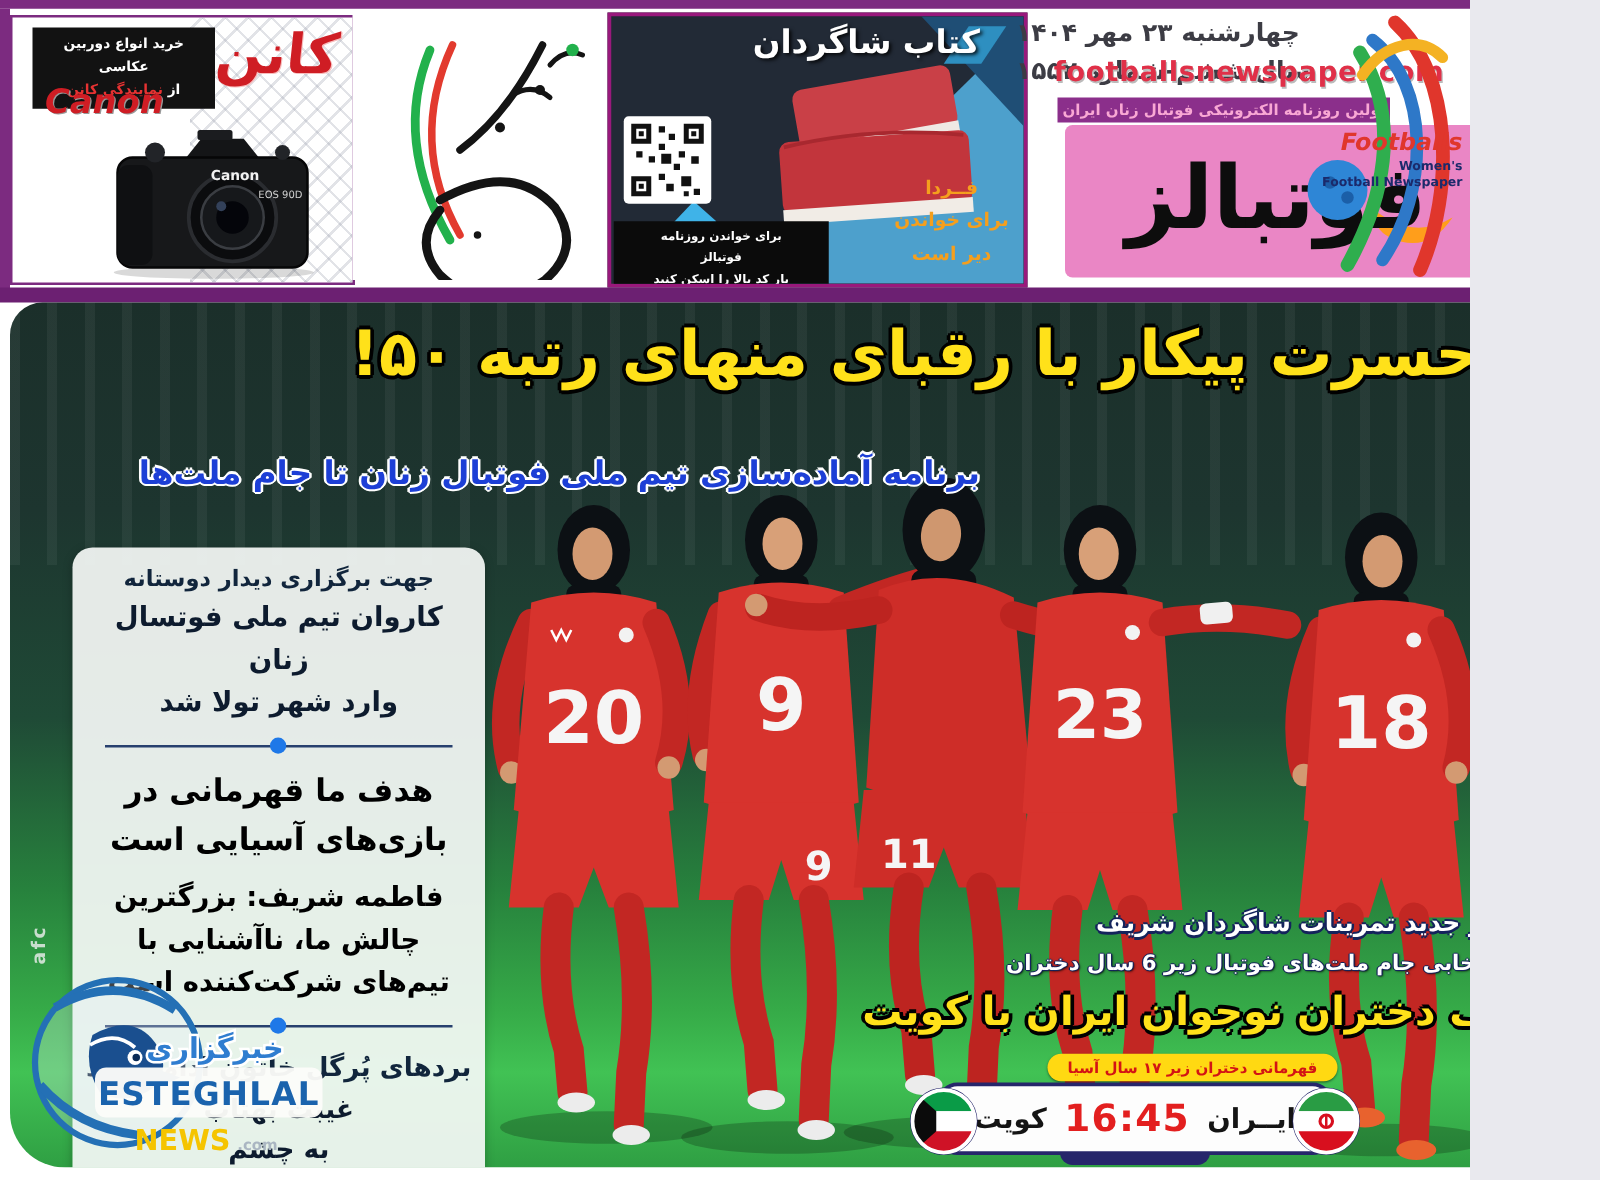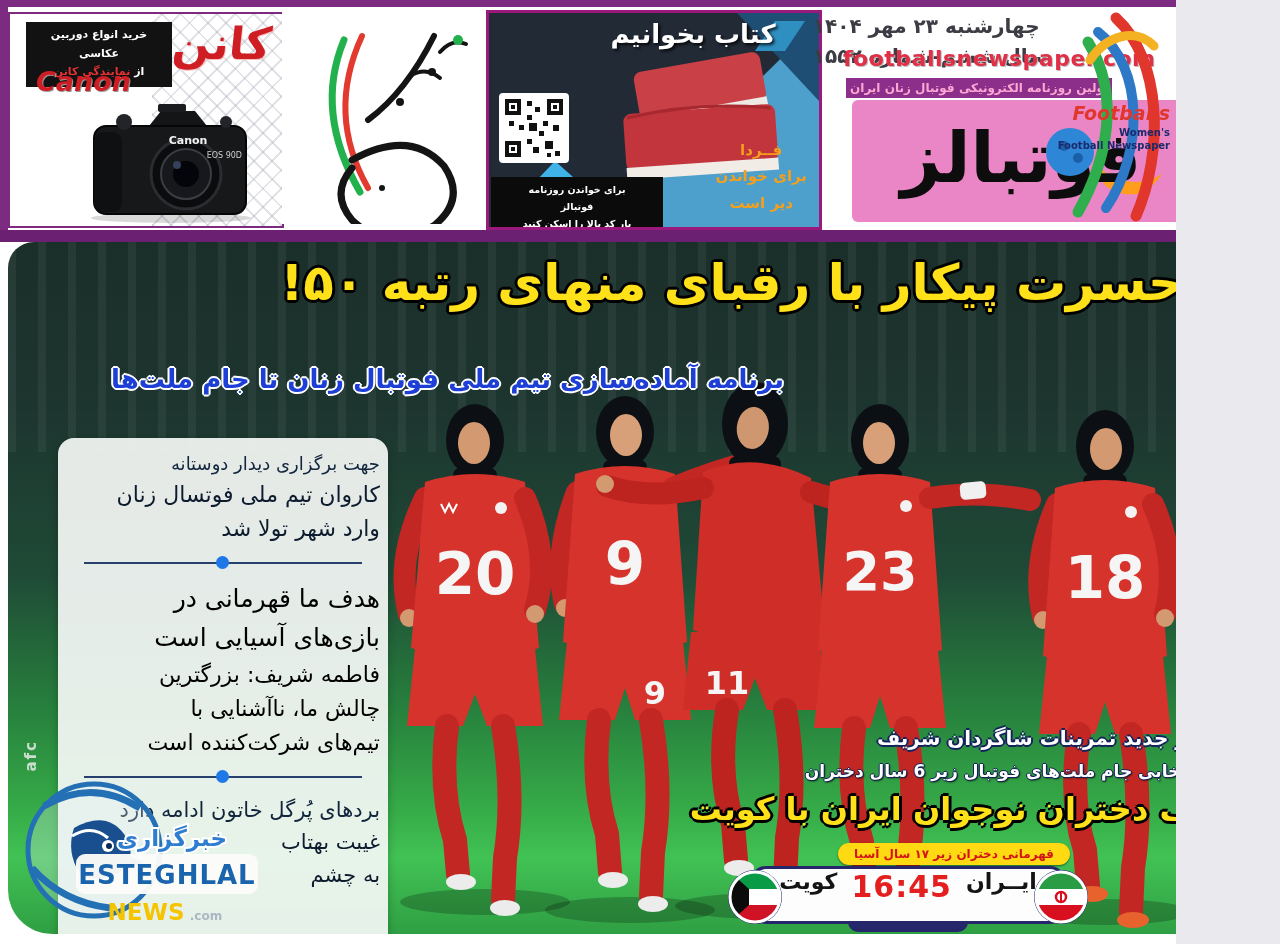--- a/index.html
+++ b/index.html
@@ -64,21 +64,21 @@
      text-shadow:3px 0 0 #000,-3px 0 0 #000,0 3px 0 #000,0 -3px 0 #000,
                  2px 2px 0 #000,-2px 2px 0 #000,2px -2px 0 #000,-2px -2px 0 #000;}
   .subhead{top:122px;left:34px;width:742px;text-align:right;white-space:nowrap;
      font-size:26px;font-weight:800;color:#1d3fd6;
      text-shadow:2px 0 0 #fff,-2px 0 0 #fff,0 2px 0 #fff,0 -2px 0 #fff,
                  1px 1px 0 #fff,-1px 1px 0 #fff,1px -1px 0 #fff,-1px -1px 0 #fff;}
 
   
   .sidebar{left:50px;top:196px;width:330px;min-height:470px;background:rgba(244,247,245,.93);
      border-radius:16px;box-shadow:0 2px 8px rgba(0,0,0,.25);padding:12px 8px 96px;box-sizing:border-box;}
-  .sb-line{direction:rtl;font-weight:400;font-size:22px;color:#0d1b2e;line-height:1.55;}
+  .sb-line{direction:rtl;text-align:center;font-weight:700;font-size:22px;color:#0d1b2e;line-height:1.55;}
   .sb1 .first{font-size:18px;color:#11253c;}
   .sb2 .sb-line{font-size:25px;color:#000;}
   .sb3 .sb-line{font-size:22px;color:#000;}
   .sb4 .first{font-size:18px;color:#11253c;}
   .sb4 .sb-line{font-size:21px;}
   .sb-divider{position:relative;height:14px;margin:10px 18px;}
   .sb-divider .line{position:absolute;left:0;right:0;top:6px;height:2px;background:#27406e;}
   .sb-divider .dot{position:absolute;left:50%;top:0;width:13px;height:13px;margin-left:-7px;border-radius:50%;
      background:#1e78e8;}
 
@@ -92,21 +92,21 @@
   .k2{top:519px;right:16px;font-size:17px;font-weight:700;color:#fff;direction:rtl;white-space:nowrap;
       text-shadow:1px 0 0 #14235c,-1px 0 0 #14235c,0 1px 0 #14235c,0 -1px 0 #14235c,1px 1px 2px #000;}
   .k3{top:548px;right:12px;font-size:32px;font-weight:900;color:#ffe11a;direction:rtl;white-space:nowrap;
       text-shadow:3px 0 0 #000,-3px 0 0 #000,0 3px 0 #000,0 -3px 0 #000,2px 2px 0 #000,-2px -2px 0 #000;}
 
   
   .pill{top:601px;left:830px;width:232px;height:22px;background:#ffd912;border-radius:11px;
      color:#d31414;font-size:12px;font-weight:800;text-align:center;line-height:22px;direction:rtl;
      box-shadow:0 1px 2px rgba(0,0,0,.5);}
   .scorebar{top:624px;left:742px;width:316px;height:58px;background:#fdfdfd;border:3px solid #26266b;
-     border-radius:16px;box-sizing:border-box;display:flex;align-items:flex-start;justify-content:center;gap:14px;}
+     border-radius:16px;box-sizing:border-box;display:flex;align-items:center;justify-content:center;gap:14px;}
   .scorebar::after{content:"";position:absolute;left:50%;bottom:-11px;transform:translateX(-50%);
      width:120px;height:10px;background:#26266b;border-radius:0 0 10px 10px;}
   .team{font-size:22px;font-weight:800;color:#141414;direction:rtl;}
   .ktime{font-size:30px;font-weight:800;color:#e31f1f;letter-spacing:1px;}
   .flag{position:absolute;top:0px;width:56px;height:56px;}
   .flag.kw{left:-26px;} .flag.ir{right:-26px;}
 
   
   .wmark{left:6px;top:516px;width:256px;height:172px;}
 
@@ -172,21 +172,21 @@
       <g transform="rotate(-10 205 92)">
         <rect x="150" y="50" width="128" height="50" rx="8" fill="#c94047"></rect>
         <rect x="150" y="96" width="128" height="10" fill="#efe9e4"></rect>
       </g>
       <g transform="rotate(-4 210 130)">
         <rect x="136" y="96" width="152" height="58" rx="8" fill="#c2353c"></rect>
         <rect x="136" y="150" width="152" height="12" fill="#f1ece6"></rect>
         <path d="M140,100 q70,-12 144,0" stroke="#a8282f" stroke-width="3" fill="none"></path>
       </g>
     </svg>
-    <div class="abs book-title fa">کتاب بخوانیم</div>
+    <div class="abs book-title fa">کتاب شاگردان</div>
     <div class="abs book-slogan fa">
       <div>فــردا</div>
       <div>برای خواندن</div>
       <div>دیر است</div>
     </div>
     <div class="abs qr">
       <svg width="62" height="62" viewBox="0 0 62 62">
         <rect width="62" height="62" fill="#fff"></rect>
         <g fill="#111">
           <rect x="2" y="2" width="16" height="16"></rect>
@@ -364,21 +364,21 @@
         <div class="sb-line">وارد شهر تولا شد</div>
       </div>
       <div class="sb-divider">
           <span class="line"></span>
           <span class="dot"></span>
         </div>
       <div class="sb-sec sb2">
         <div class="sb-line">هدف ما قهرمانی در</div>
         <div class="sb-line">بازی‌های آسیایی است</div>
       </div>
-      <div class="sb-sec sb3" style="margin-top:0;">
+      <div class="sb-sec sb3" style="margin-top:10px;">
         <div class="sb-line">فاطمه شریف: بزرگترین</div>
         <div class="sb-line">چالش ما، ناآشنایی با</div>
         <div class="sb-line">تیم‌های شرکت‌کننده است</div>
       </div>
       <div class="sb-divider">
           <span class="line"></span>
           <span class="dot"></span>
         </div>
       <div class="sb-sec sb4">
         <div class="sb-line first">بردهای پُرگل خاتون ادامه دارد</div>

